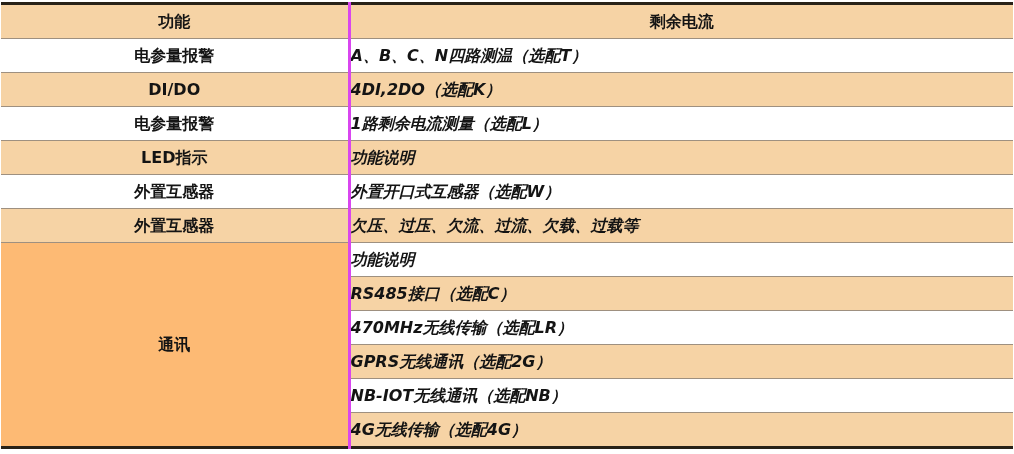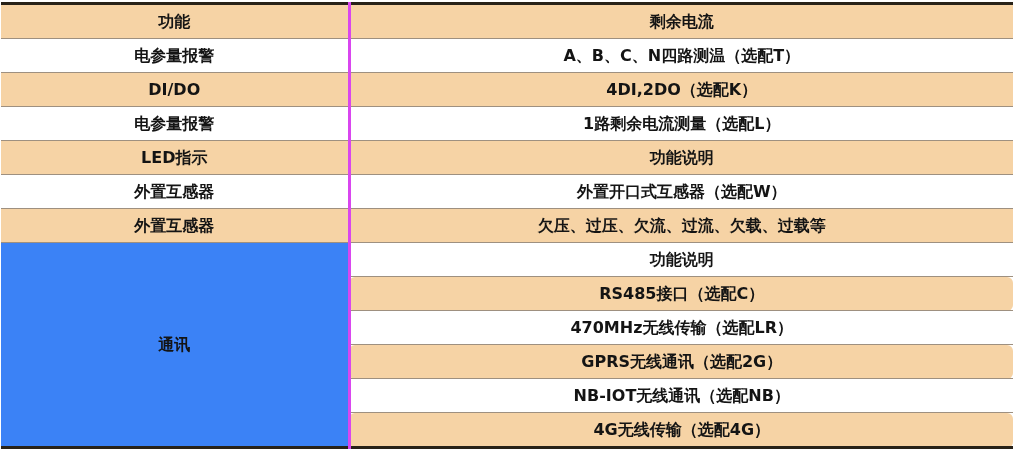--- a/index.html
+++ b/index.html
@@ -32,32 +32,33 @@
     height: 33px;
     line-height: 33px;
     white-space: nowrap;
     overflow: hidden;
   }
   .cell-feature {
     border-right: 3px solid #d946ef;
     text-align: center;
   }
   .cell-desc {
-    text-align: center;
+    text-align: left;
     padding-left: 20px;
+    font-style: italic;
   }
   .header-cell {
     text-align: center;
     background: #f6d3a5;
   }
-  .stripe { background: #f6d3a5; border-radius: 6px; }
+  .stripe { background: #f6d3a5; }
   .plain  { background: #ffffff; }
   .merged-cell {
     vertical-align: middle;
-    background: #3b82f6;
+    background: #fdba74;
     font-family: Liberation Serif, serif;
   }
 </style>
 </head>
 <body>
 
 <table class="spec-table">
   <colgroup>
     <col class="c-feature">
     <col class="c-desc">

